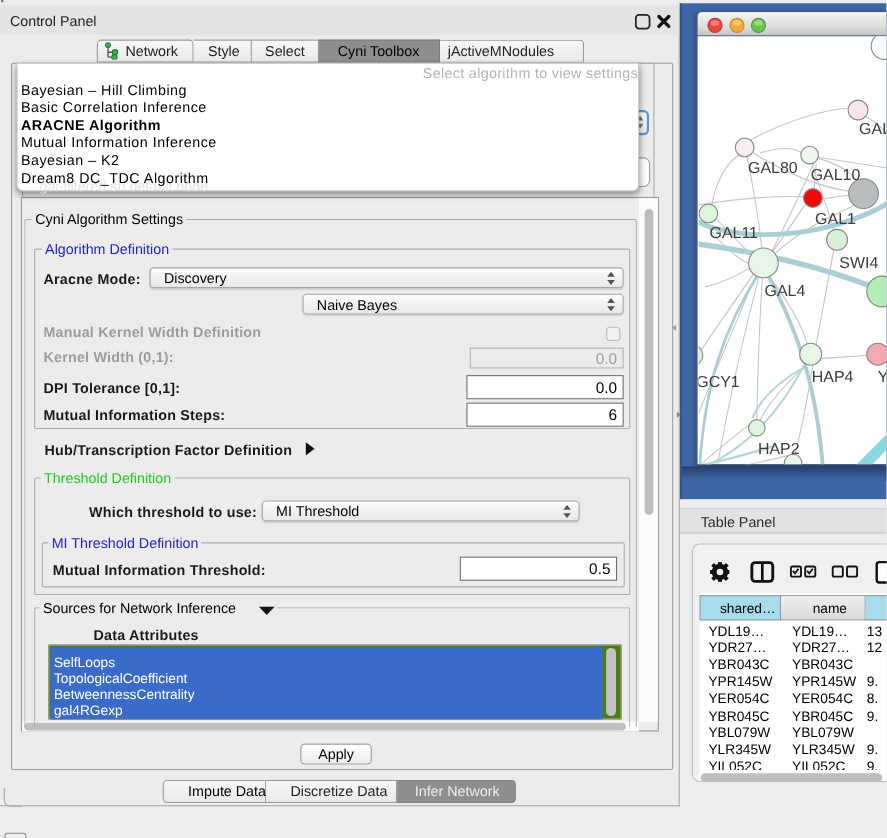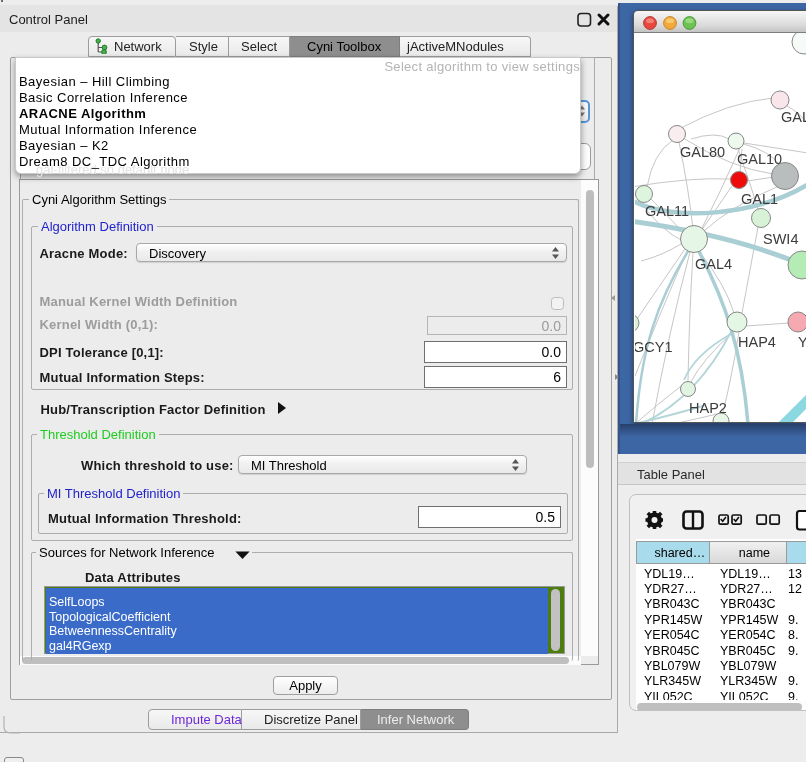--- a/index.html
+++ b/index.html
@@ -256,20 +256,27 @@
 
   <div class="lbl" style="position:absolute; left:39.5px; top:240px;">Aracne Mode:</div>
   <div class="combo" style="left:136px; top:237px; width:431px; height:19px;">
     <div class="ctext">Discovery</div>
     <svg class="stepper" viewBox="0 0 9 12">
         <path d="M 4.5,0 L 8,4.5 H 1 Z" fill="#555"></path>
         <path d="M 4.5,12 L 8,7.5 H 1 Z" fill="#555"></path>
       </svg>
   </div>
 
+  <div class="combo" style="left:275px; top:261px; width:292px; height:19px;">
+    <div class="ctext">Naive Bayes</div>
+    <svg class="stepper" viewBox="0 0 9 12">
+        <path d="M 4.5,0 L 8,4.5 H 1 Z" fill="#555"></path>
+        <path d="M 4.5,12 L 8,7.5 H 1 Z" fill="#555"></path>
+      </svg>
+  </div>
 
   <div class="lbl" style="position:absolute; left:39.5px; top:288px; color:#9c9c9c;">Manual Kernel Width Definition</div>
   <div class="abs" style="left:551px; top:291px; width:13px; height:13px; border:1px solid #bcbcbc; border-radius:3.5px; background:#f2f2f2;"></div>
 
   <div class="lbl" style="position:absolute; left:39.5px; top:311px; color:#9c9c9c;">Kernel Width (0,1):</div>
   <div class="field" style="left:427px; top:310px; width:140px; height:19px; background:#ececec; border-color:#b5b5b5;">
       <div class="v" style="color:#9c9c9c;">0.0</div>
     </div>
 
   <div class="lbl" style="position:absolute; left:39.5px; top:339px;">DPI Tolerance [0,1]:</div>
@@ -320,22 +327,22 @@
     <div class="abs" style="left:4px; top:8px; font-size:12.5px; color:#fff; line-height:14.5px;">SelfLoops<br>TopologicalCoefficient<br>BetweennessCentrality<br>gal4RGexp</div>
     <div class="abs" style="left:506px; top:2px; width:9px; height:62px; background:#c2c2c2; border-radius:4.5px;"></div>
   </div>
 
   <div class="abs" style="left:273px; top:670px; width:65px; height:19px; border:1px solid #9f9f9f; border-radius:4px; background:linear-gradient(#ffffff,#ececec); text-align:center; font-size:13px; line-height:18px;">Apply</div>
 
   <div class="abs" style="left:148px; top:703px; width:321px; height:21px;">
     <div class="abs" style="left:0; top:0; width:94px; height:21px; border:1px solid #9c9c9c; border-radius:4px 0 0 4px; background:linear-gradient(#f7f7f7,#e9e9e9);"></div>
     <div class="abs" style="left:94px; top:0; width:119px; height:21px; border:1px solid #9c9c9c; border-left:none; background:linear-gradient(#f7f7f7,#e9e9e9);"></div>
     <div class="abs" style="left:213px; top:0; width:108px; height:21px; border:1px solid #7e7e7e; border-left:none; border-radius:0 4px 4px 0; background:#8e8e8e;"></div>
-    <div class="abs" style="left:23px; top:3px; font-size:13px; color:#6d28d9;">Impute Data</div>
-    <div class="abs" style="left:116px; top:3px; font-size:13px; color:#222;">Discretize Panel</div>
+    <div class="abs" style="left:23px; top:3px; font-size:13px; color:#000000;">Impute Data</div>
+    <div class="abs" style="left:116px; top:3px; font-size:13px; color:#222;">Discretize Data</div>
     <div class="abs" style="left:229px; top:3px; font-size:13px; color:#ededed;">Infer Network</div>
   </div>
 </div>
 
 <div class="abs" style="left:611px; top:295px; width:4px; height:6px; background:#9a9a9a; clip-path:polygon(100% 0,100% 100%,0 50%);"></div>
 <div class="abs" style="left:615px; top:374px; width:4px; height:6px; background:#888; clip-path:polygon(0 0,0 100%,100% 50%);"></div>
 
 <div class="abs" style="left:15px; top:57px; width:566px; height:117px; background:#fff; border:1px solid #c9c9c9; border-radius:0 0 6px 6px; box-shadow:0 3px 6px rgba(0,0,0,0.4);">
   <div class="abs" style="left:0; top:1px; width:100%; text-align:right; font-size:13px; color:#b4b4b4; letter-spacing:0.3px;">Select algorithm to view settings</div>
   <div class="abs" style="left:20px; top:104px; font-size:13px; color:#e4e4e4;">gal-filtered sn default node</div>

